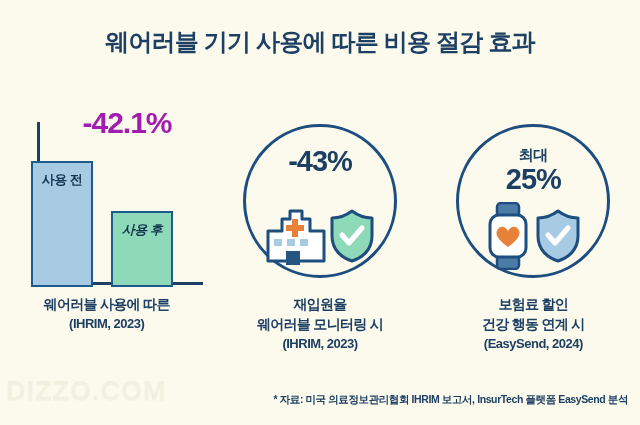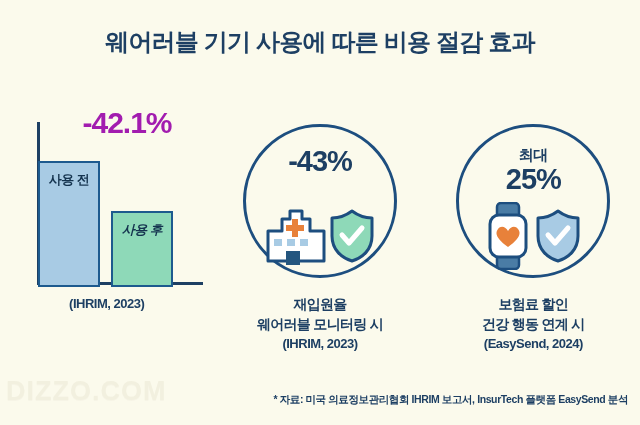--- a/index.html
+++ b/index.html
@@ -87,21 +87,21 @@
     width: 166px;
     height: 3px;
     background: #1d3f63;
   }
   .bar {
     position: absolute;
     bottom: 3px;
     border: 2px solid #1d5a8e;
   }
   .bar-before {
-    left: 38px;
+    left: 31px;
     width: 62px;
     height: 126px;
     background: #a8cbe4;
     margin-top: 26px;
   }
   .bar-after {
     left: 111px;
     width: 62px;
     height: 76px;
     background: #8ed9b8;
@@ -237,20 +237,21 @@
         </div>
 
         <div class="bar bar-after">
           <span class="bar-label">사용 후</span>
         </div>
 
       </div>
     </div>
 
     <div class="caption">
+      <span class="caption-line">웨어러블 사용에 따른</span>
       <span class="caption-source">(IHRIM, 2023)</span>
     </div>
   </div>
 
   <div class="panel">
     <div class="panel-visual">
       <div class="circle">
 
         <div class="circle-stat">
           <span class="stat-value">-43%</span>

